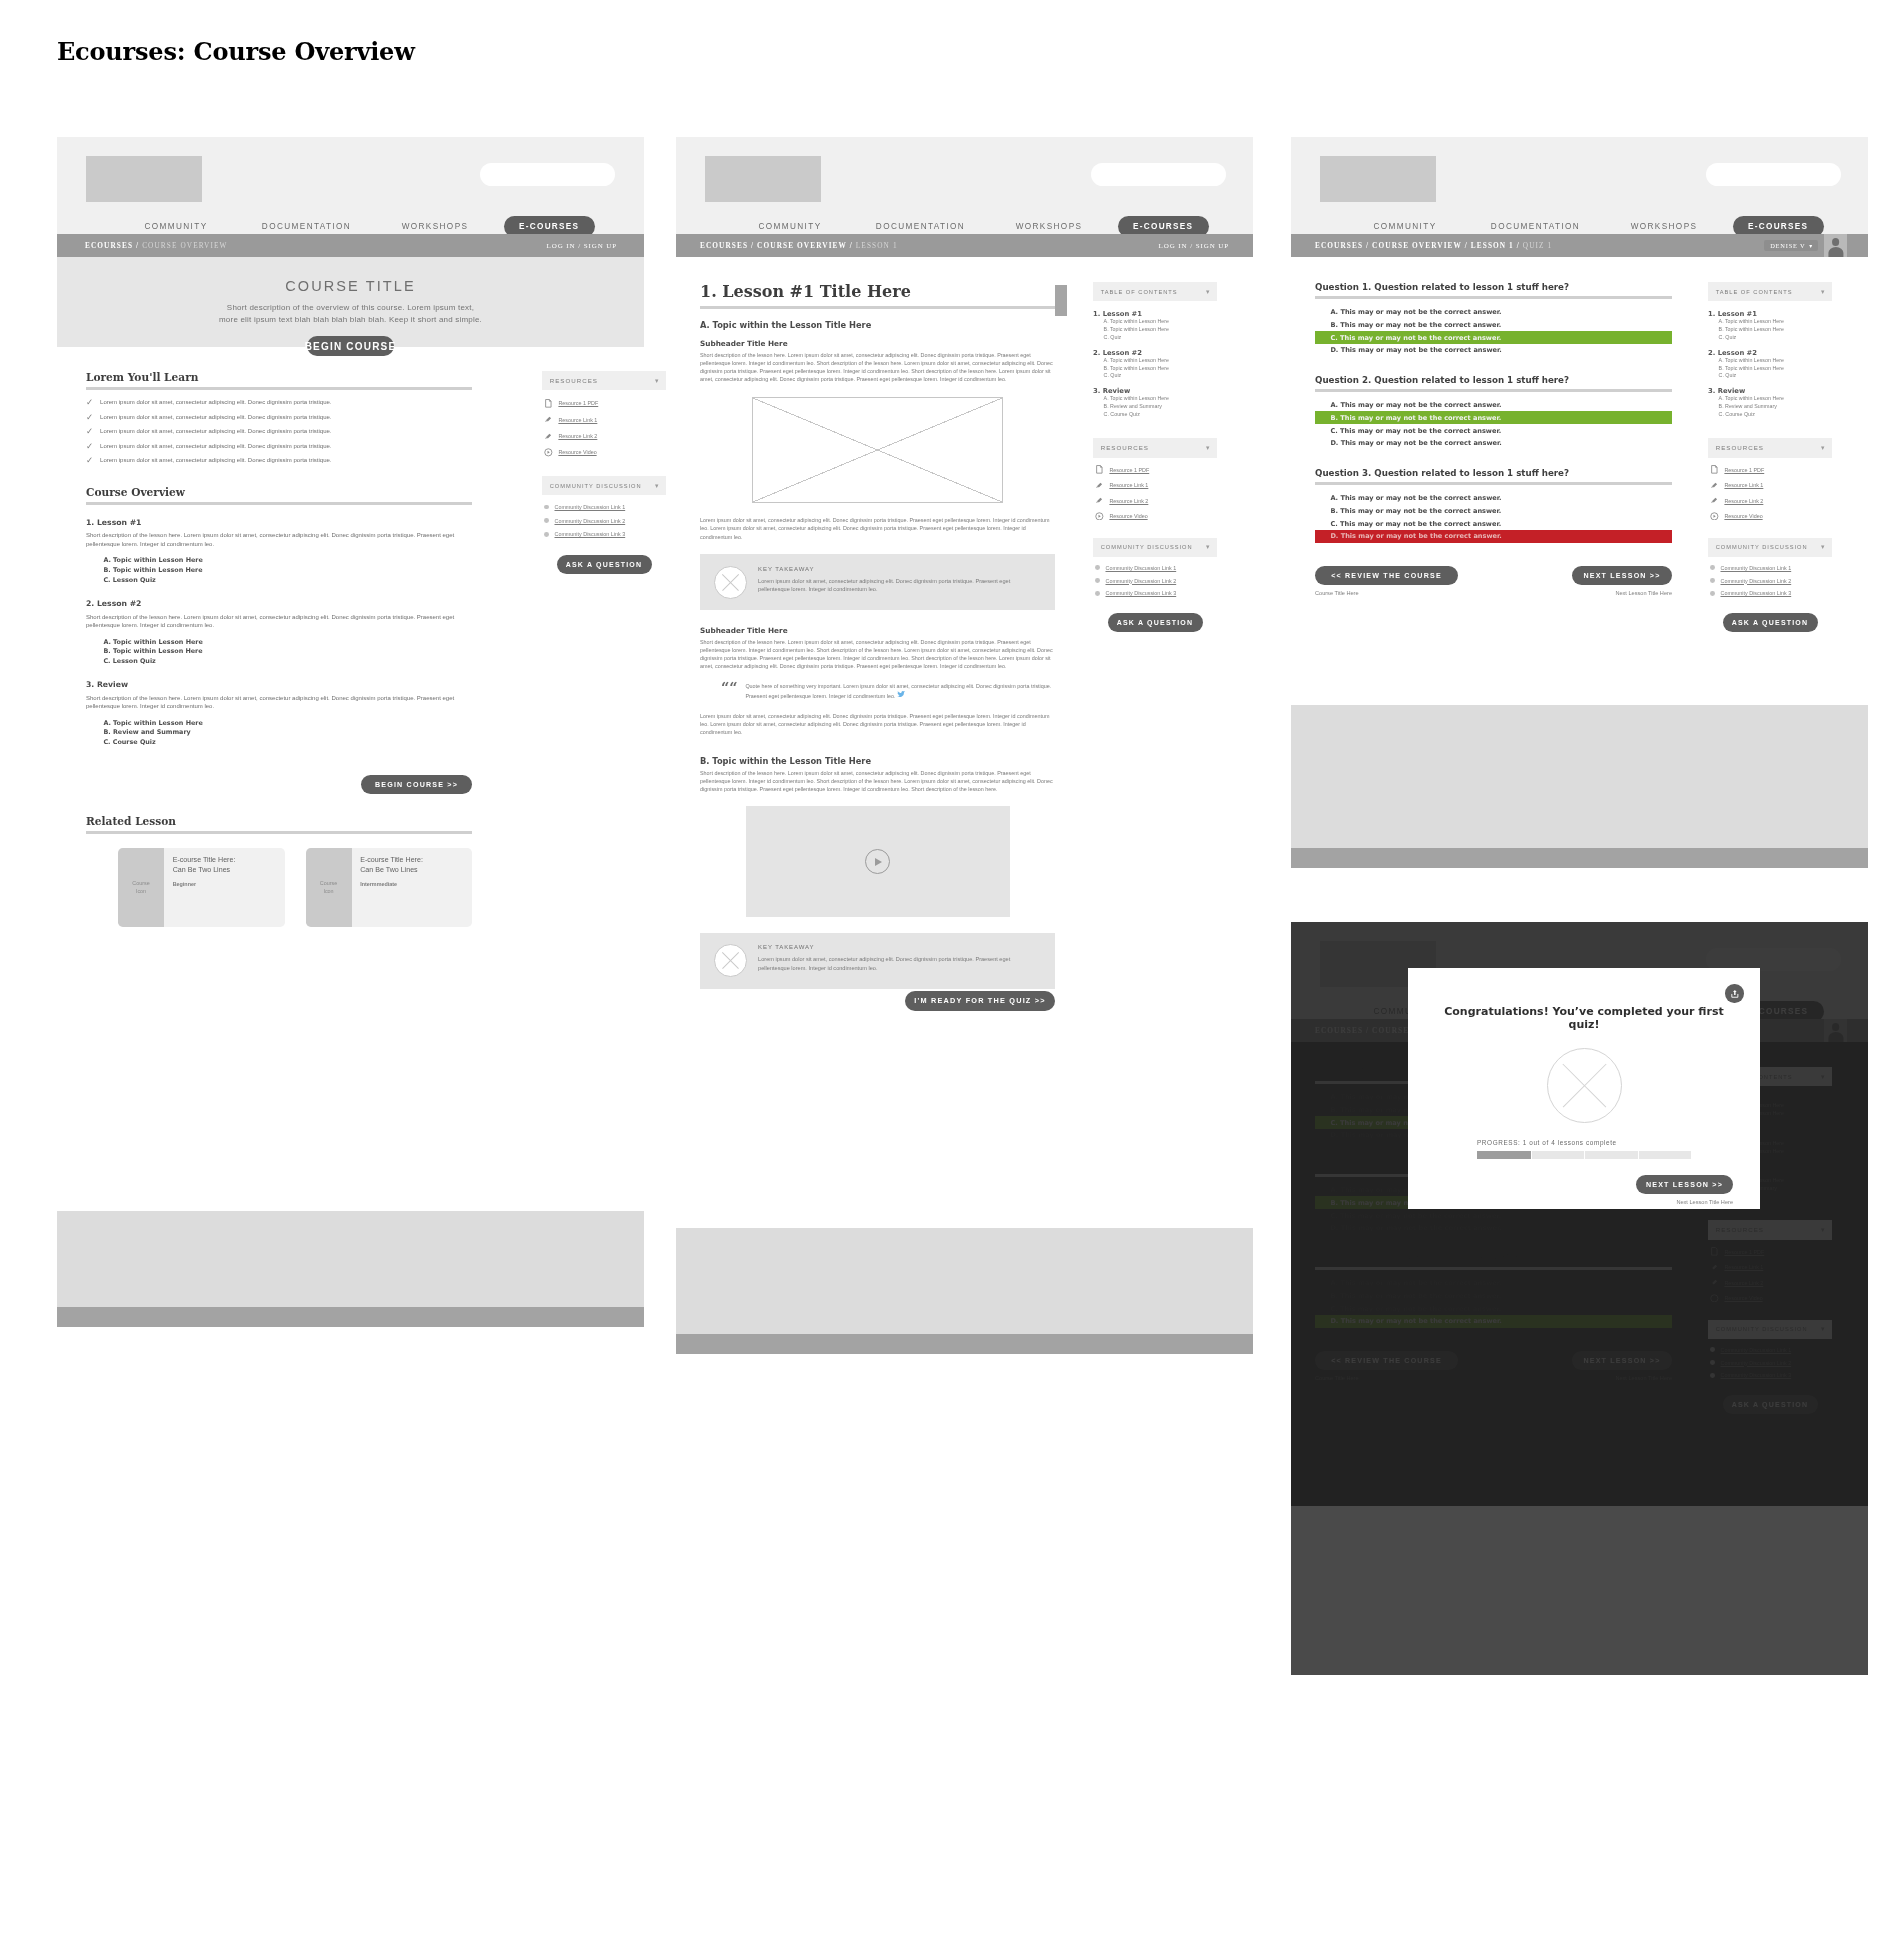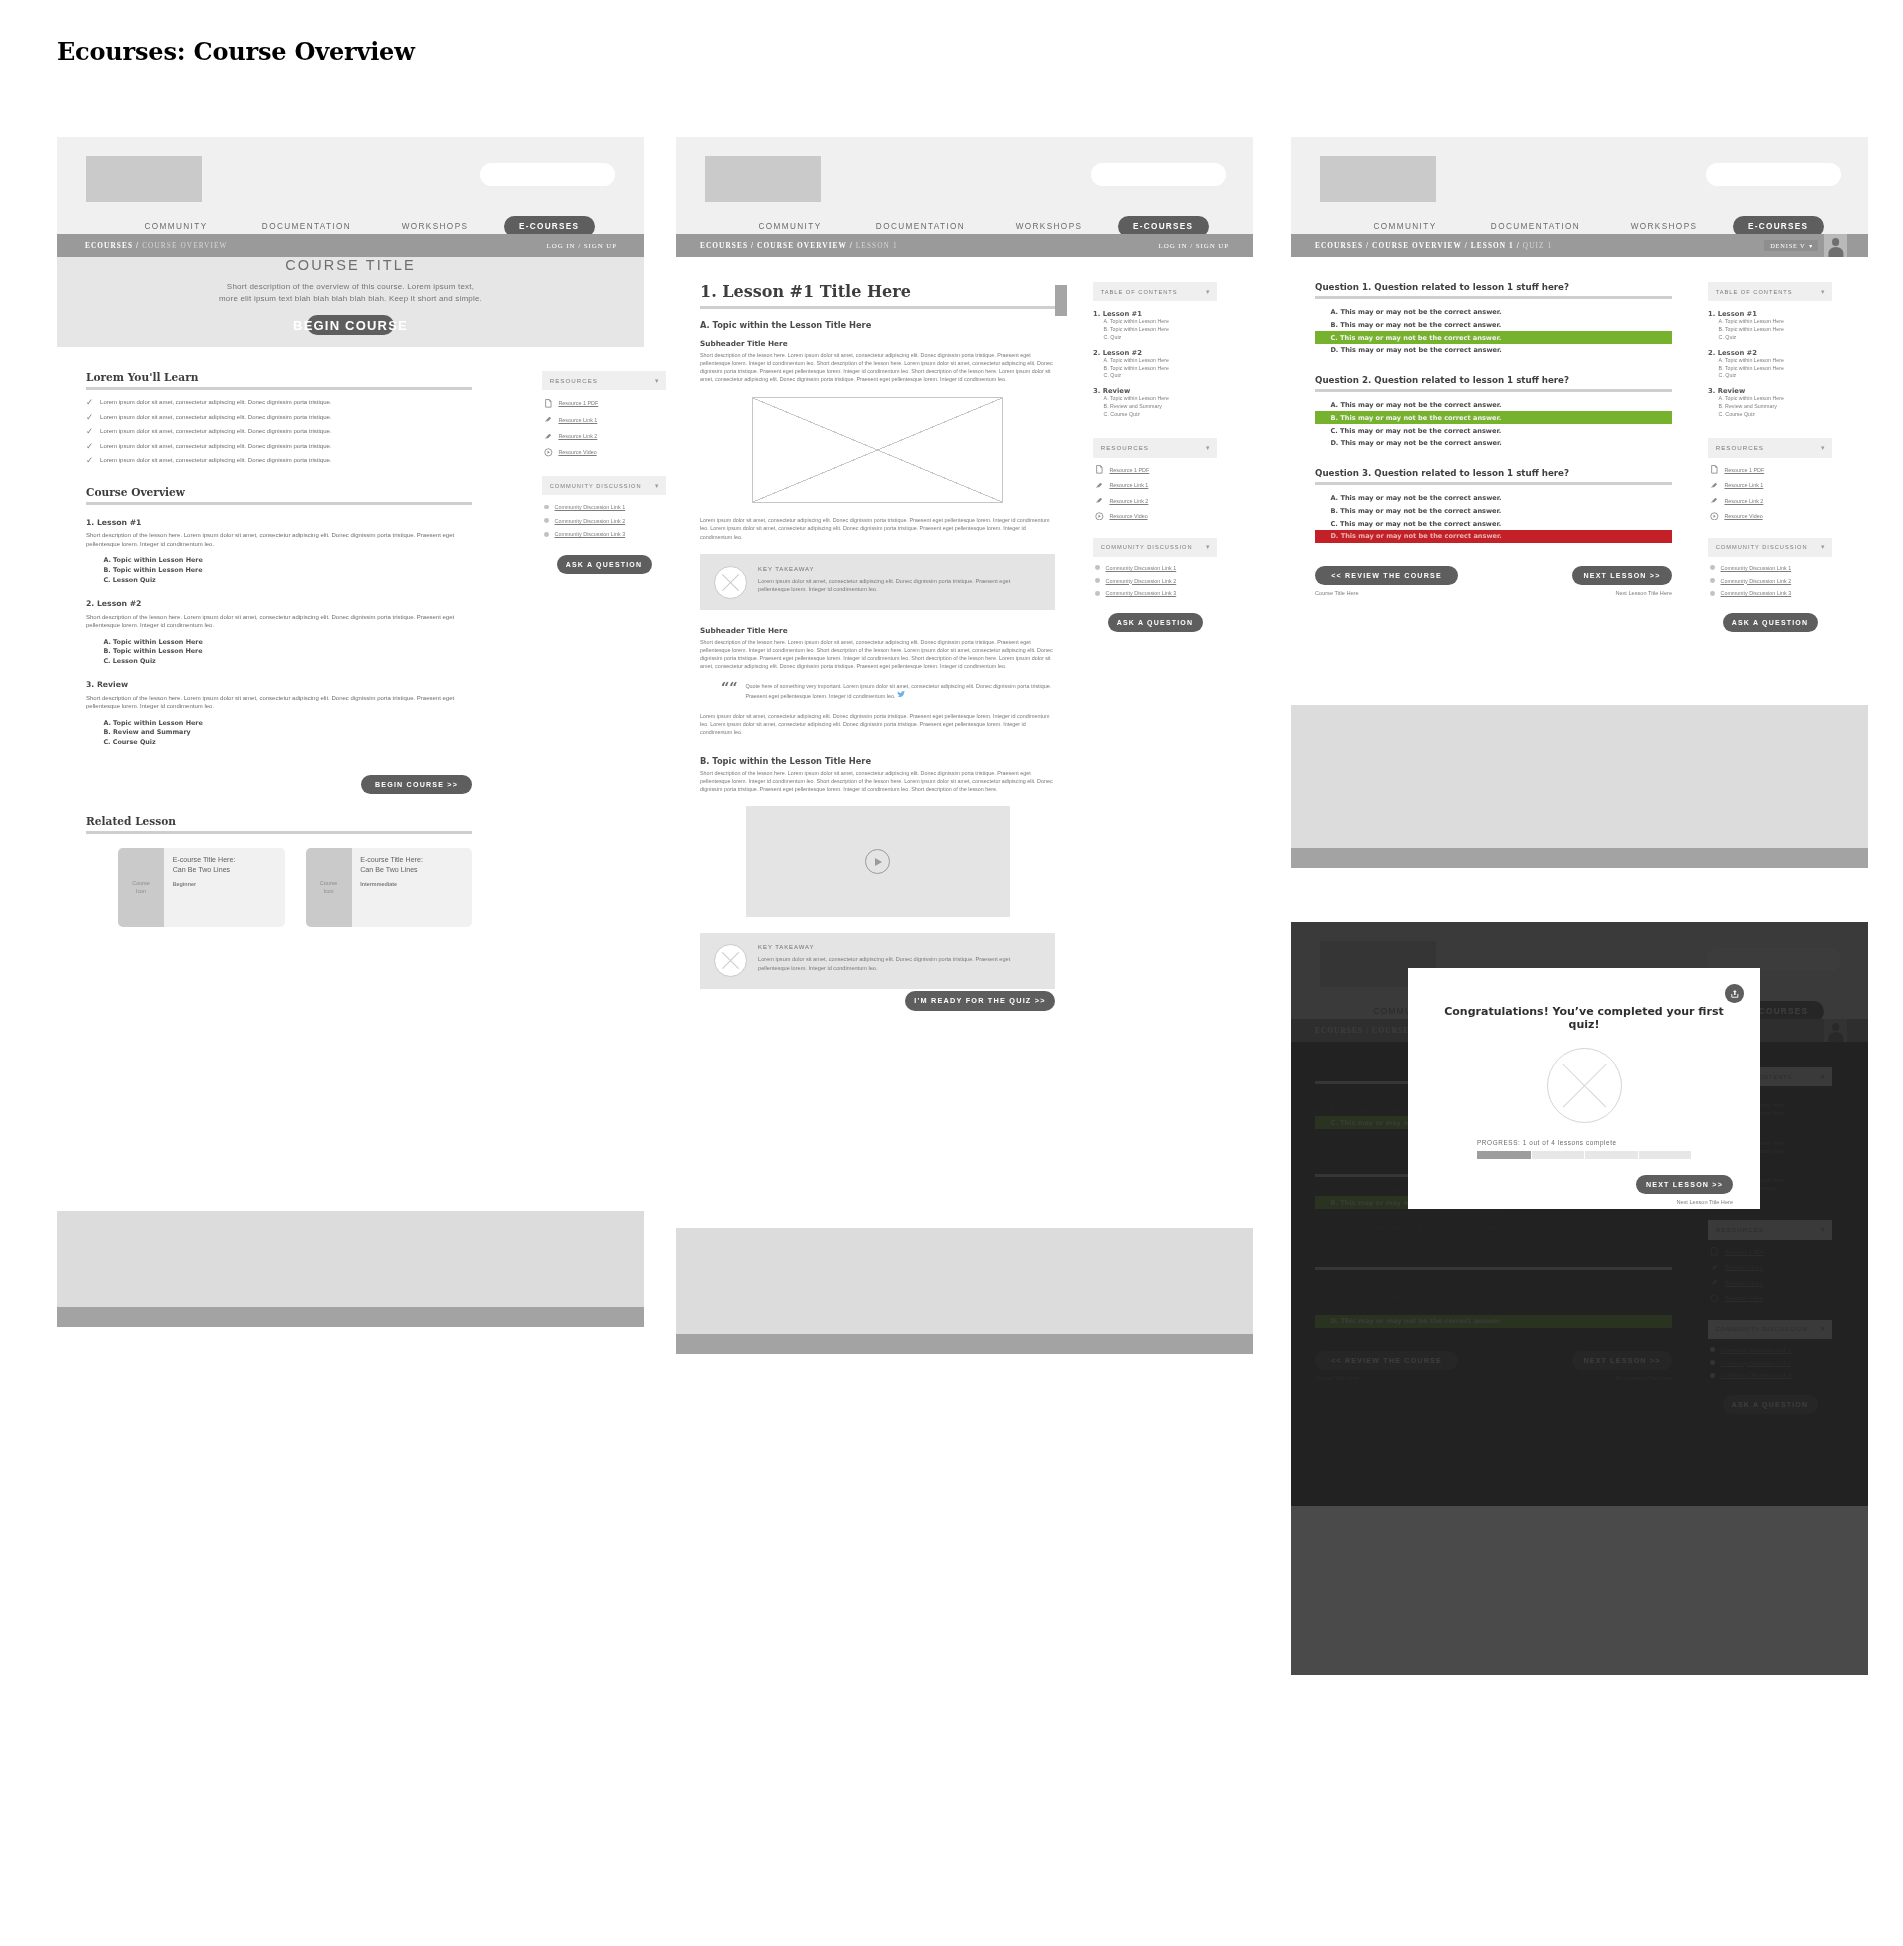--- a/index.html
+++ b/index.html
@@ -206,27 +206,27 @@
         <span class="nav-item" style="width:118px;text-align:center;">WORKSHOPS</span>
         <span class="nav-pill" style="width:91px;height:21px;margin-left:9.7px;">E-COURSES</span>
       </div>
     </div>
 
     <div class="crumbbar" style="height:23px;">
       <span class="crumb" style="margin-left:28px;"><span>ECOURSES / </span><span class="dim">COURSE OVERVIEW</span></span>
       <span class="crumb-right" style="right:27px;">LOG IN / SIGN UP</span>
     </div>
 
-    <div class="hero" style="height:90px;">
+    <div class="hero" style="height:90px;padding-top:21px;">
       <div class="hero-title">COURSE TITLE</div>
       <div class="hero-desc" style="margin-top:7.7px;">
         <div>Short description of the overview of this course. Lorem ipsum text,</div>
         <div>more elit ipsum text blah blah blah blah blah. Keep it short and simple.</div>
       </div>
-      <button class="btn" style="margin-top:9.7px;width:87px;height:20px;font-size:13px;">BEGIN COURSE</button>
+      <button class="btn" style="margin-top:9.7px;width:87px;height:20px;font-size:10px;">BEGIN COURSE</button>
     </div>
 
     <div style="position:absolute;left:29px;top:234px;width:386px;">
       <div class="sec-h" style="font-size:10.6px;">Lorem You'll Learn</div>
       <div class="rule" style="height:2.9px;margin-top:3.9px;"></div>
       <div style="margin-top:8.7px;">
         <div class="check-row" style="margin-bottom:5.8px;">
           <span class="check">✓</span>
           <span class="body-s">Lorem ipsum dolor sit amet, consectetur adipiscing elit. Donec dignissim porta tristique.</span>
         </div>

